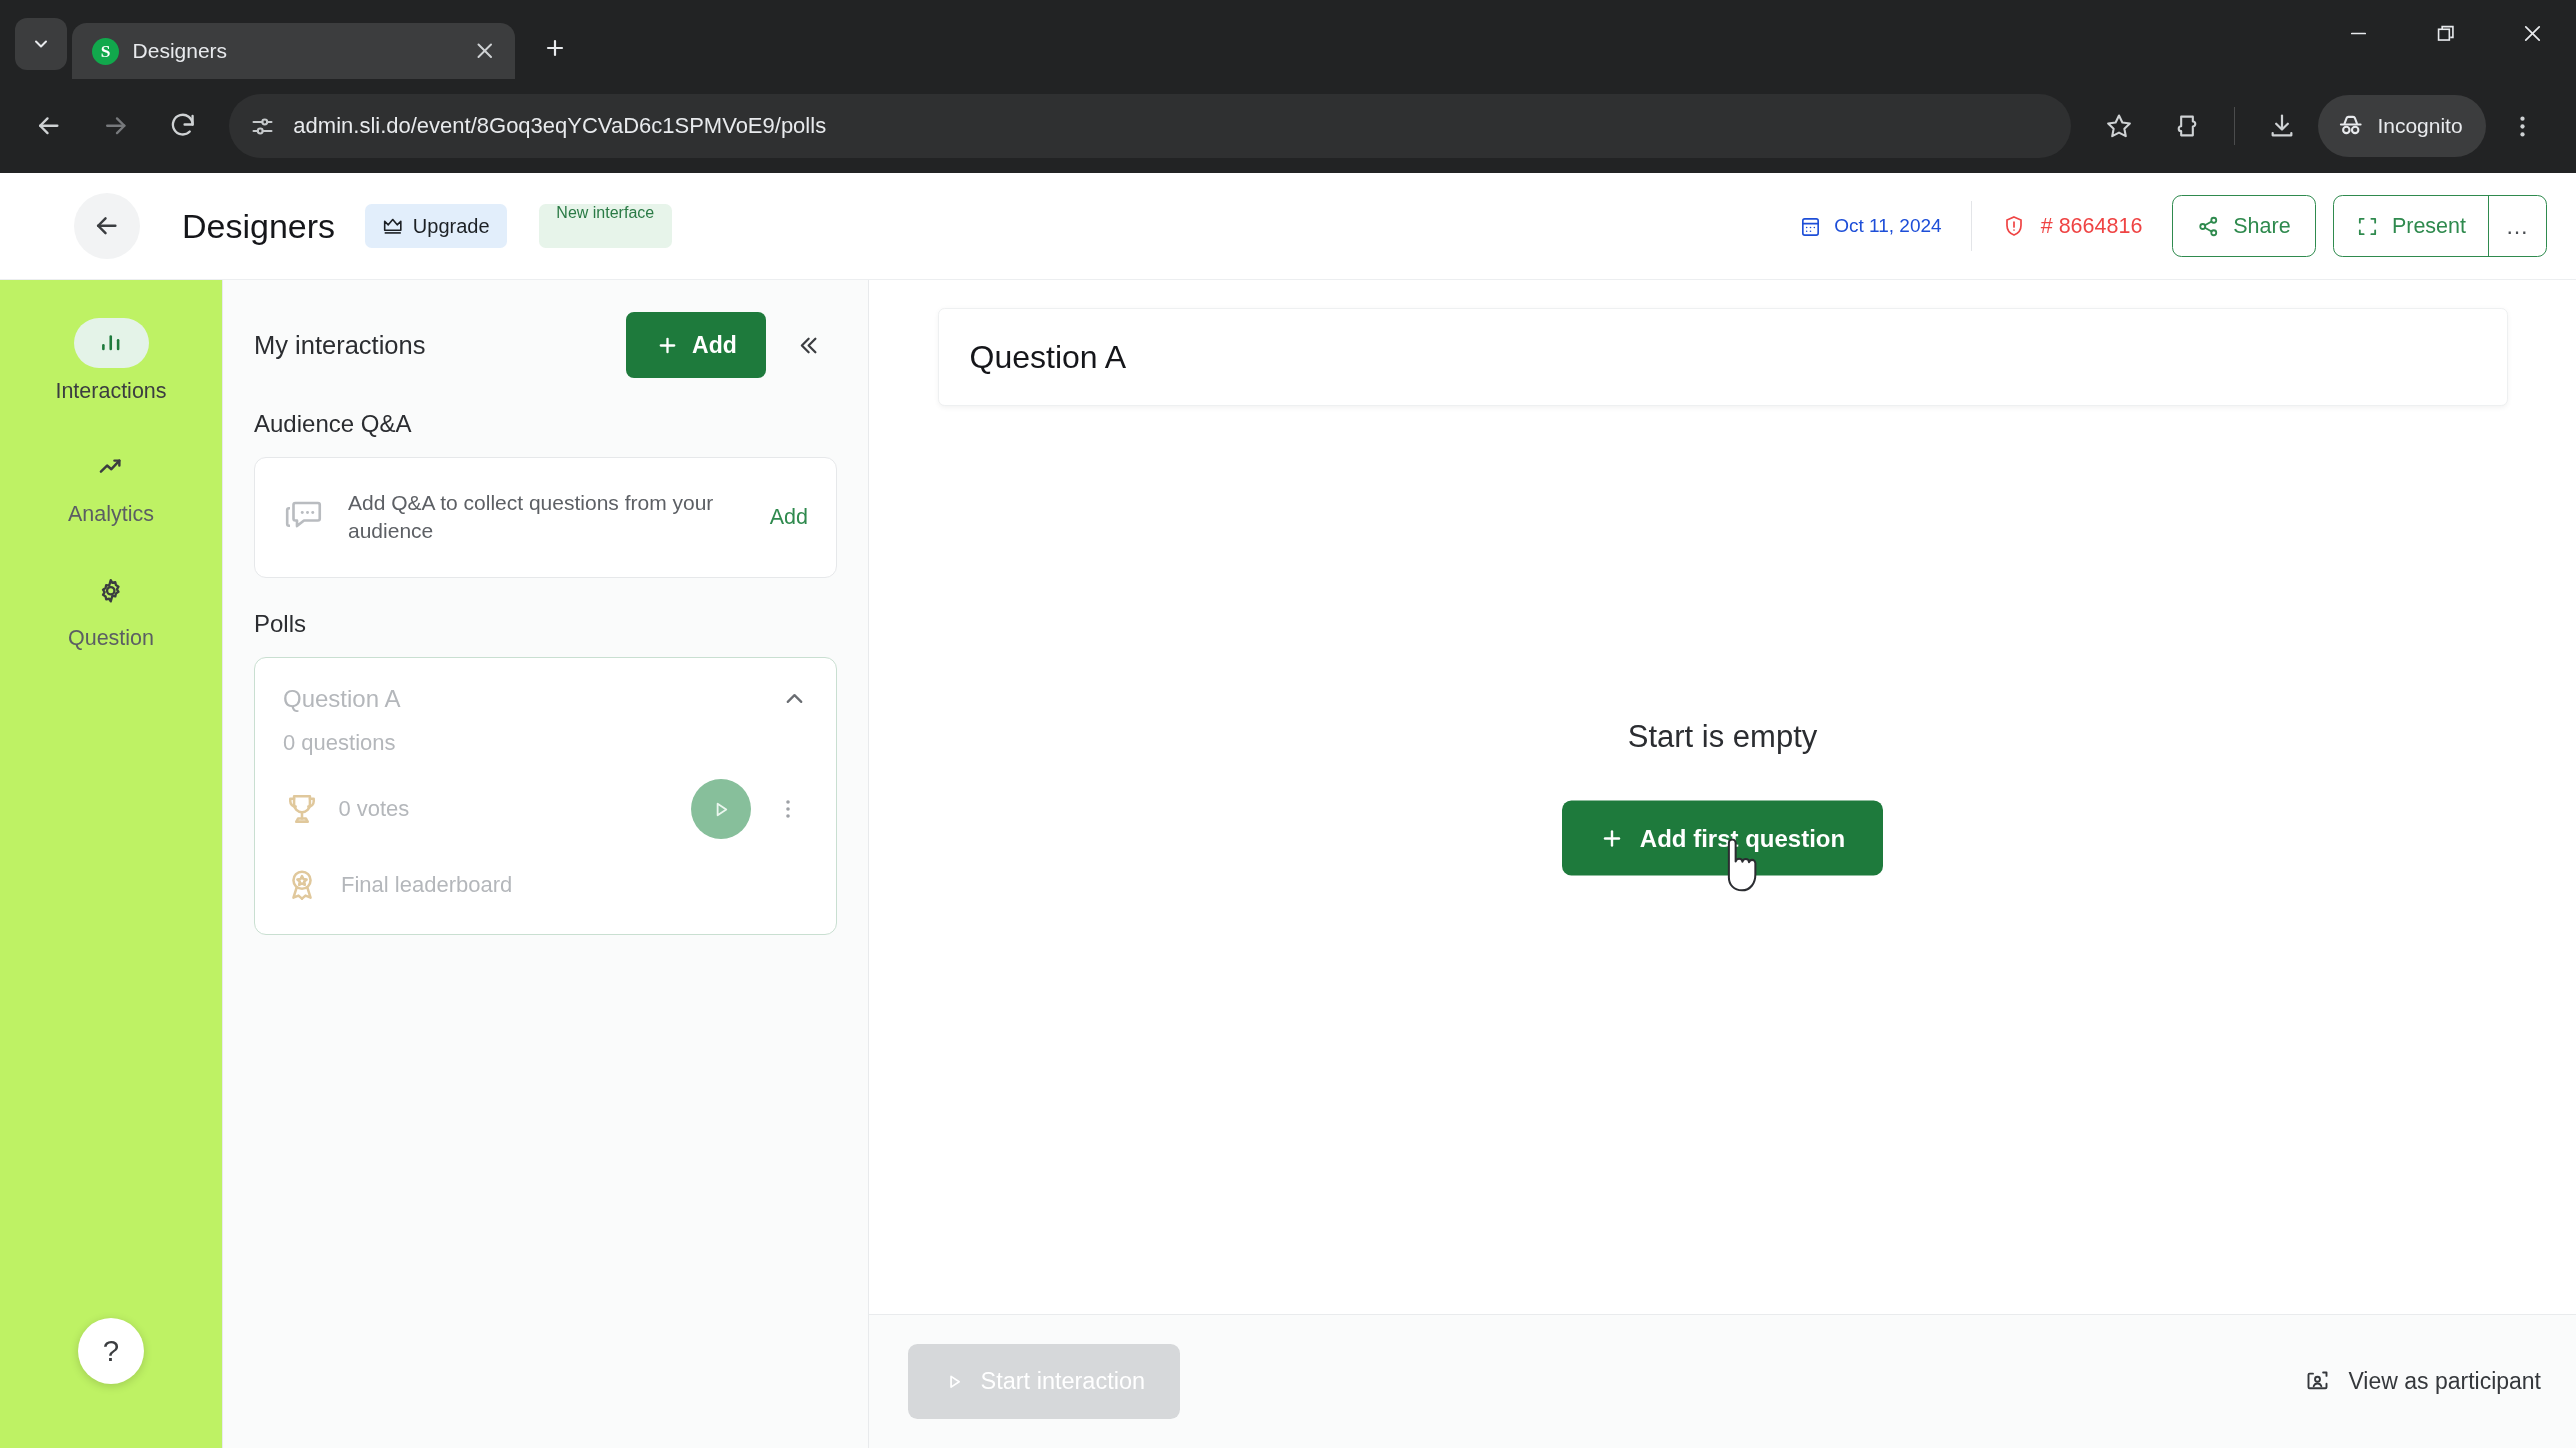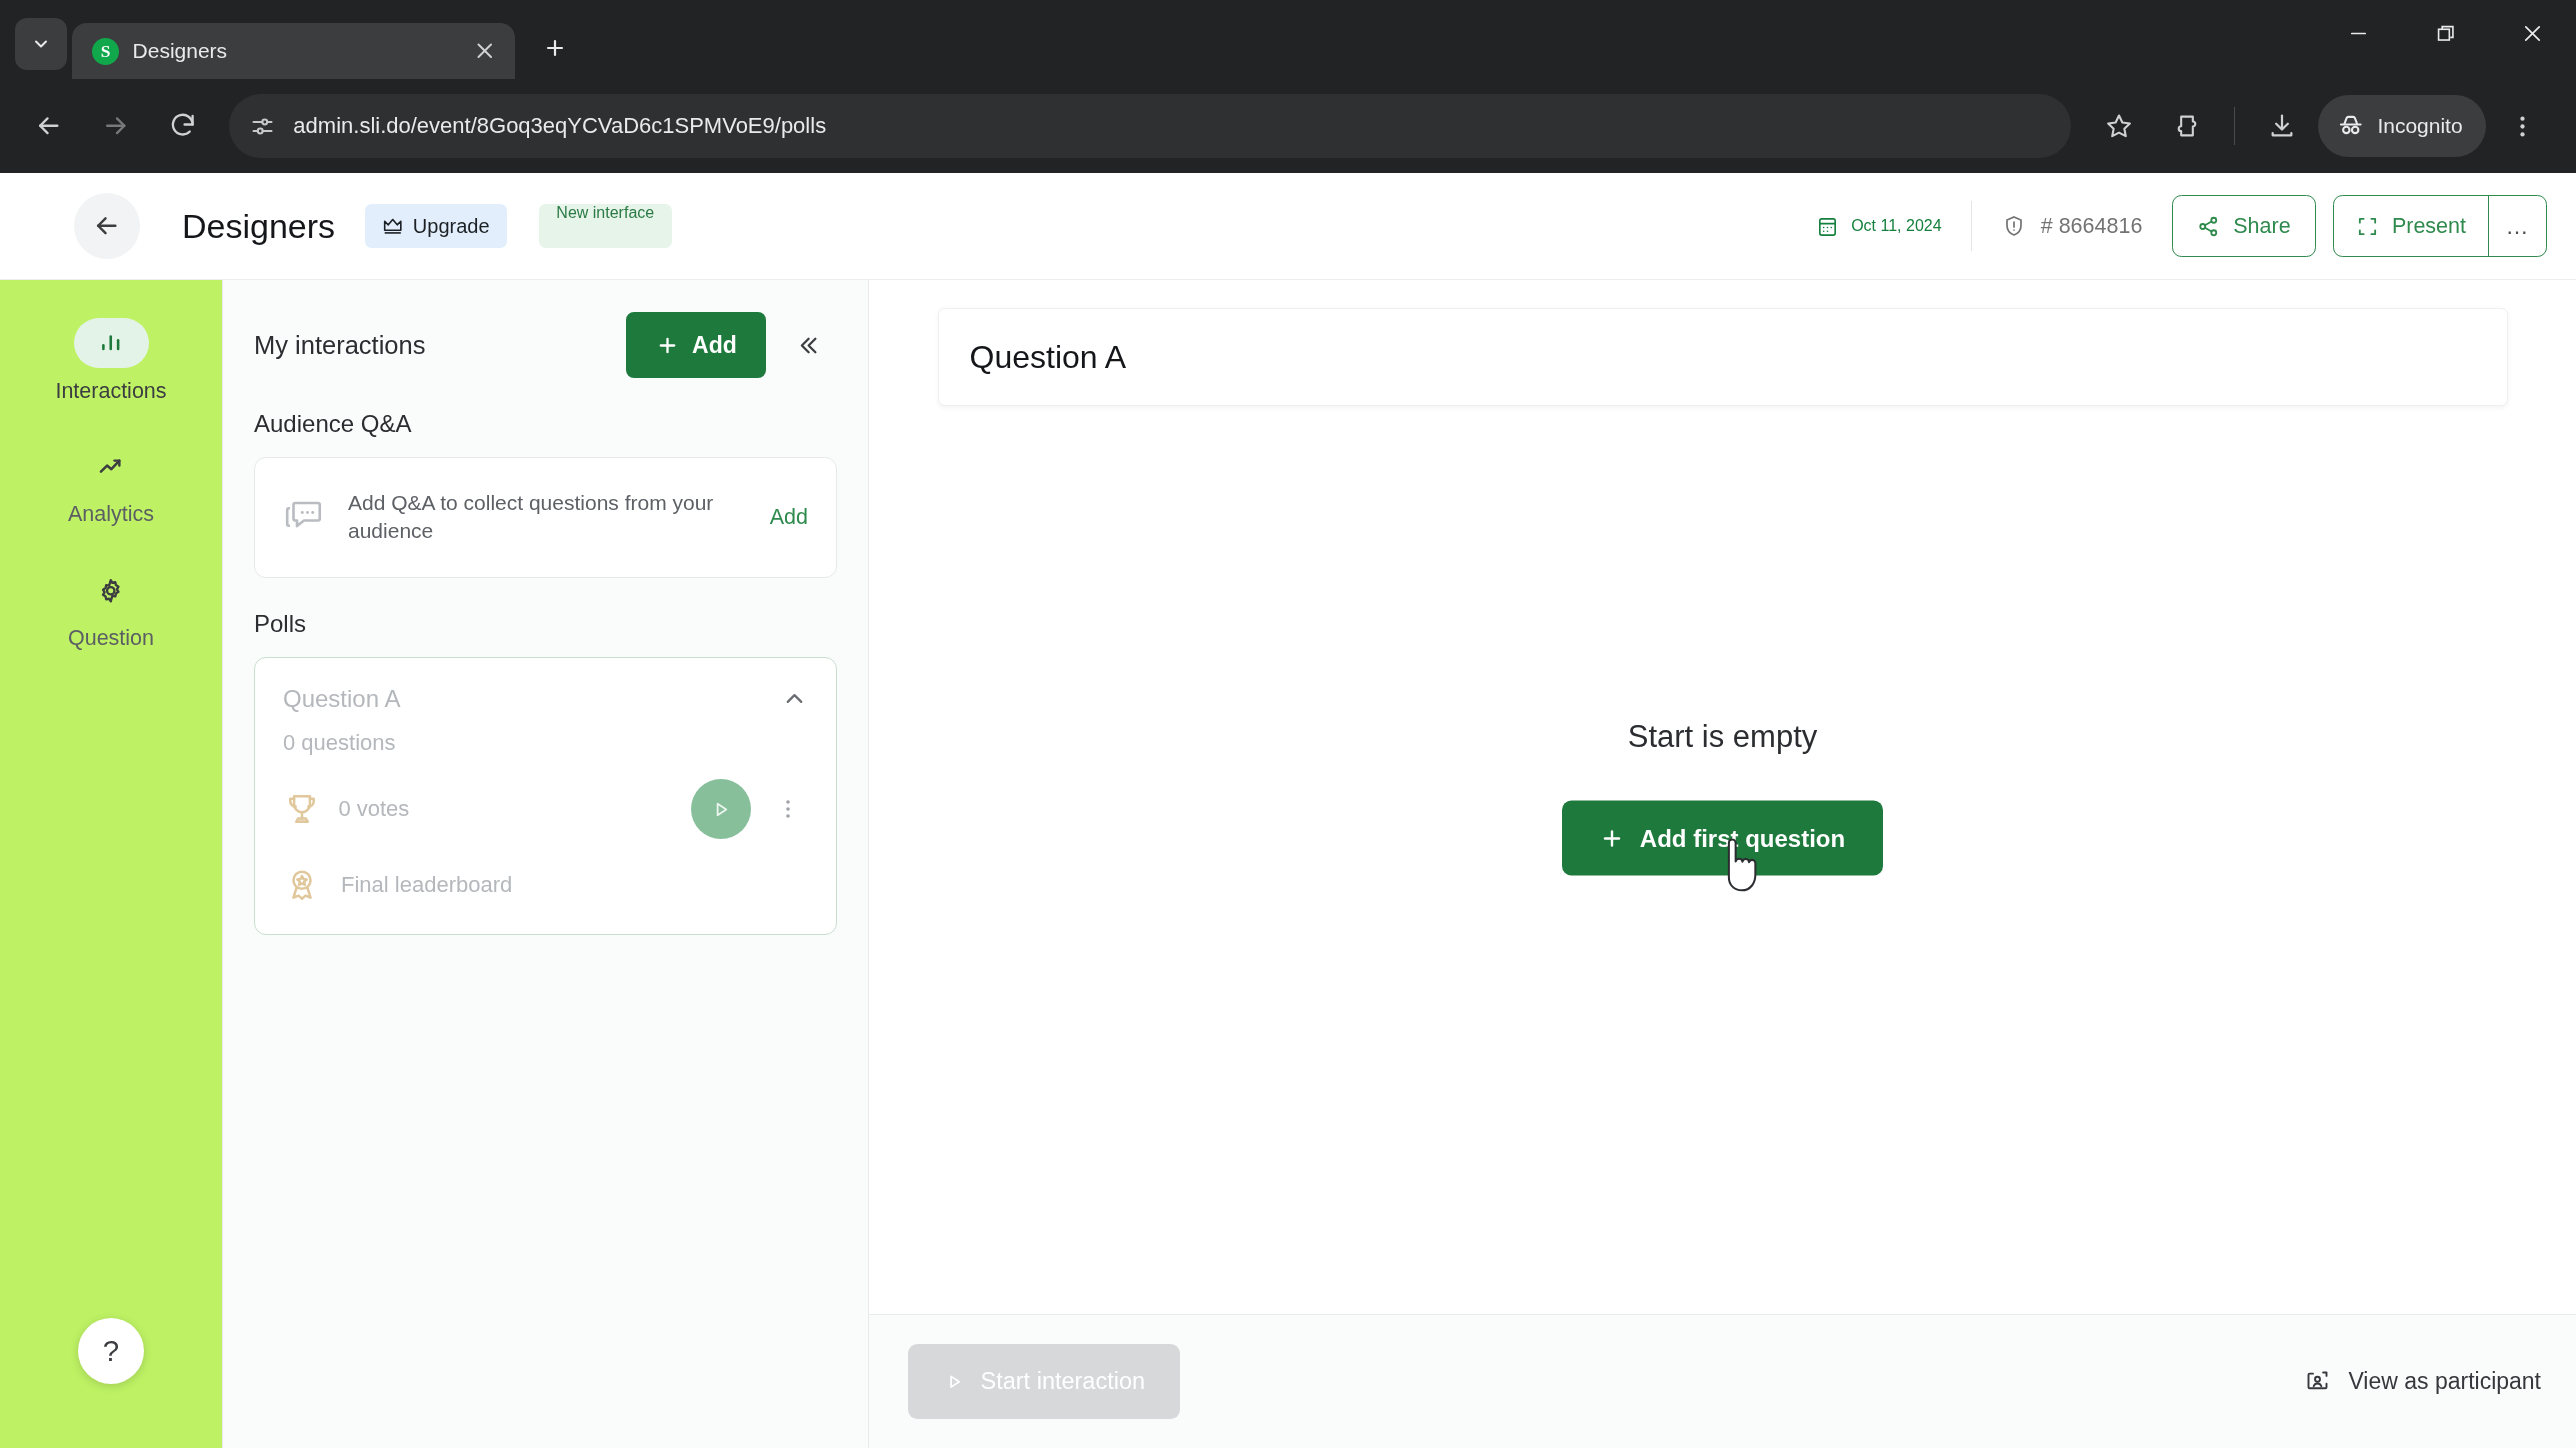--- a/index.html
+++ b/index.html
@@ -149,26 +149,26 @@
     background: #e7f4ea;
     color: #2a7a45;
     display: flex; 
     padding: 0 17.4px;
     font-size: 16px;
     flex: 0 0 auto;
   }
   .hdr-spacer { flex: 1 1 auto; }
   .hdr-date {
     display: flex; align-items: center; gap: 12px;
-    color: #15803d; font-size: 16px; flex:0 0 auto;
+    color: #1d4ed8; font-size: 19px; flex:0 0 auto;
   }
   .hdr-divider { width: 1.3px; height: 50px; background: #e3e5e8; margin: 0 29.5px; flex:0 0 auto;}
   .hdr-code {
     display: flex; align-items: center; gap: 14.8px;
-    color: #737373; font-size: 21.5px; flex:0 0 auto;
+    color: #ef4444; font-size: 21.5px; flex:0 0 auto;
   }
   .btn-outline {
     height: 62px; border-radius: 9.4px;
     border: 1.3px solid #2f8a4e;
     color: #2f8a4e; background: #ffffff;
     display: flex; align-items: center; gap: 13.4px;
     padding: 0 24px;
     font-size: 21.5px;
     flex: 0 0 auto;
   }

